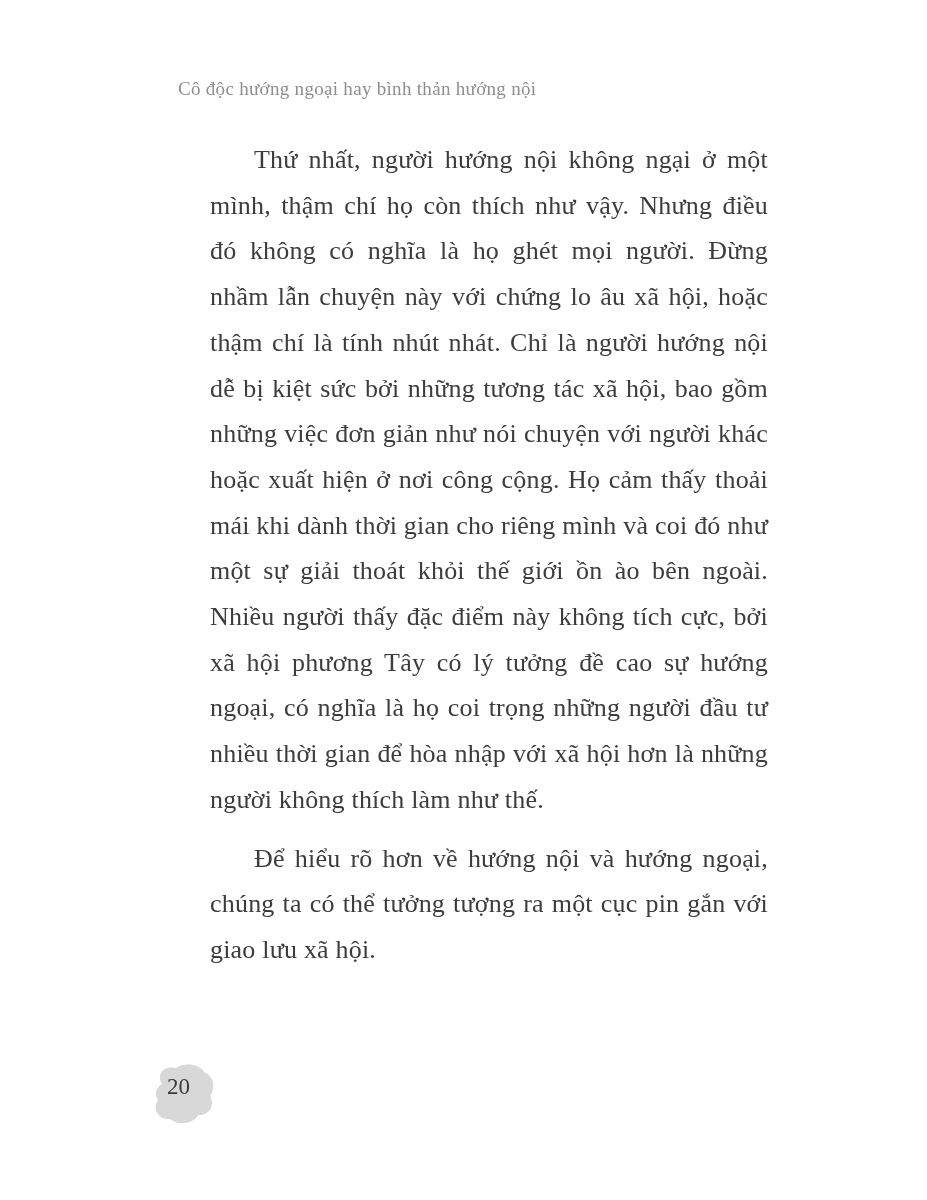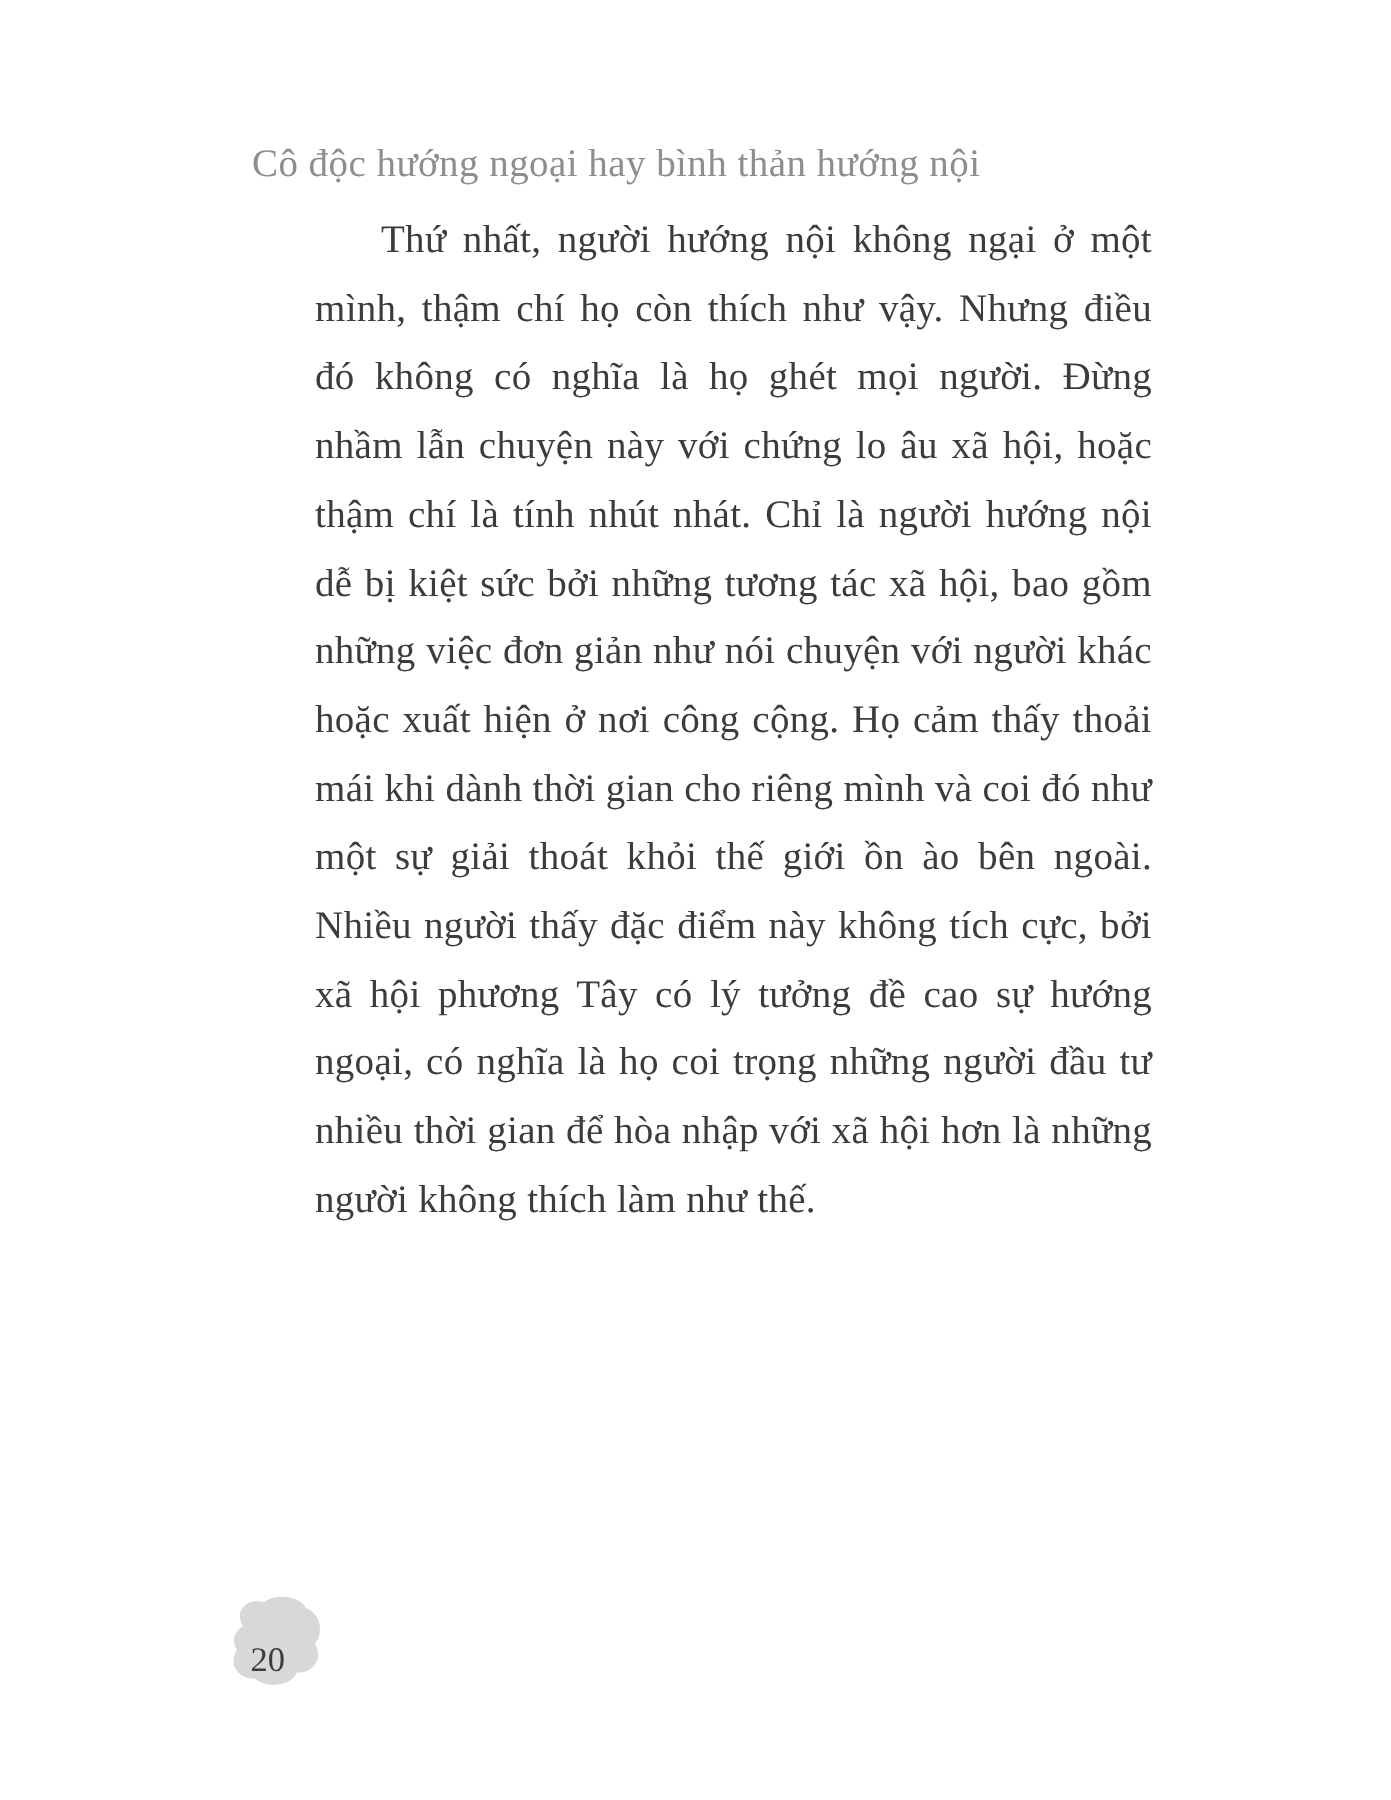--- a/index.html
+++ b/index.html
@@ -13,29 +13,28 @@
     font-family: "Liberation Serif", "DejaVu Serif", serif;
     overflow: hidden;
   }
   .page {
     position: absolute;
     inset: 0;
     background: var(--bg, #ffffff);
   }
   .running-header {
     position: absolute;
-    left: 168px;
+    left: 178px;
     top: 77px;
     width: 560px;
-    font-size: 26px;
+    font-size: 19px;
     line-height: 24px;
     color: var(--header-color, #8e8e8e);
     letter-spacing: 0.3px;
     white-space: nowrap;
-    margin-top: 20px;
   }
   .body-text {
     position: absolute;
     left: 178px;
     top: 137px;
     width: 558px;
     color: var(--body-color, #3c3c3c);
     font-size: 26px;
     line-height: 45.7px;
     text-align: justify;
@@ -59,34 +58,35 @@
   .page-number-wrap svg {
     position: absolute;
     left: 0;
     top: 0;
     width: 68px;
     height: 64px;
   }
   .page-number {
     position: absolute;
     left: 17px;
-    top: 32px;
+    top: 12px;
     font-size: 23px;
     color: var(--body-color, #3c3c3c);
   }
 </style>
 </head>
 <body>
 
 <div class="page">
 
   <div class="running-header">Cô độc hướng ngoại hay bình thản hướng nội</div>
 
   <div class="body-text">
     <p>Thứ nhất, người hướng nội không ngại ở một mình, thậm chí họ còn thích như vậy. Nhưng điều đó không có nghĩa là họ ghét mọi người. Đừng nhầm lẫn chuyện này với chứng lo âu xã hội, hoặc thậm chí là tính nhút nhát. Chỉ là người hướng nội dễ bị kiệt sức bởi những tương tác xã hội, bao gồm những việc đơn giản như nói chuyện với người khác hoặc xuất hiện ở nơi công cộng. Họ cảm thấy thoải mái khi dành thời gian cho riêng mình và coi đó như một sự giải thoát khỏi thế giới ồn ào bên ngoài. Nhiều người thấy đặc điểm này không tích cực, bởi xã hội phương Tây có lý tưởng đề cao sự hướng ngoại, có nghĩa là họ coi trọng những người đầu tư nhiều thời gian để hòa nhập với xã hội hơn là những người không thích làm như thế.</p>
+    <p>Để hiểu rõ hơn về hướng nội và hướng ngoại, chúng ta có thể tưởng tượng ra một cục pin gắn với giao lưu xã hội.</p>
   </div>
 
   <div class="page-number-wrap">
     <svg viewBox="0 0 68 64" aria-hidden="true">
       <path class="blob-path" d="M12,22
                C6,12 14,3 26,6
                C34,0 50,2 54,10
                C64,14 66,26 60,34
                C66,44 58,54 48,53
                C44,62 28,64 20,57

